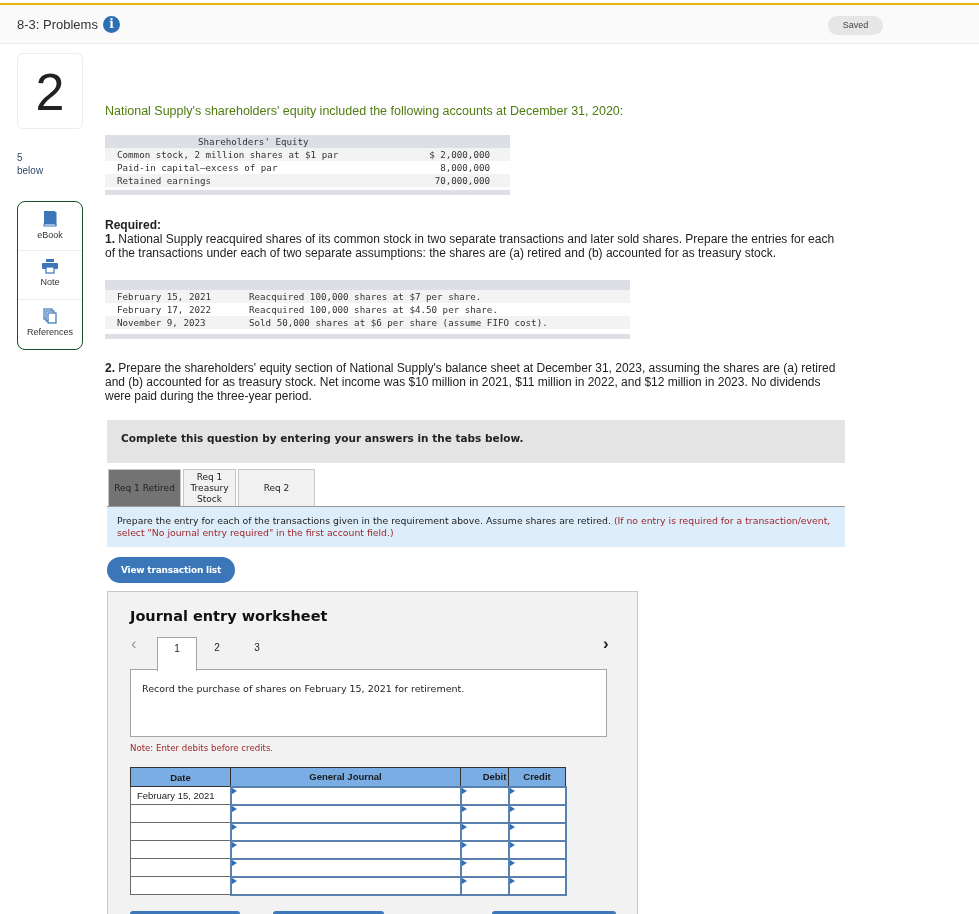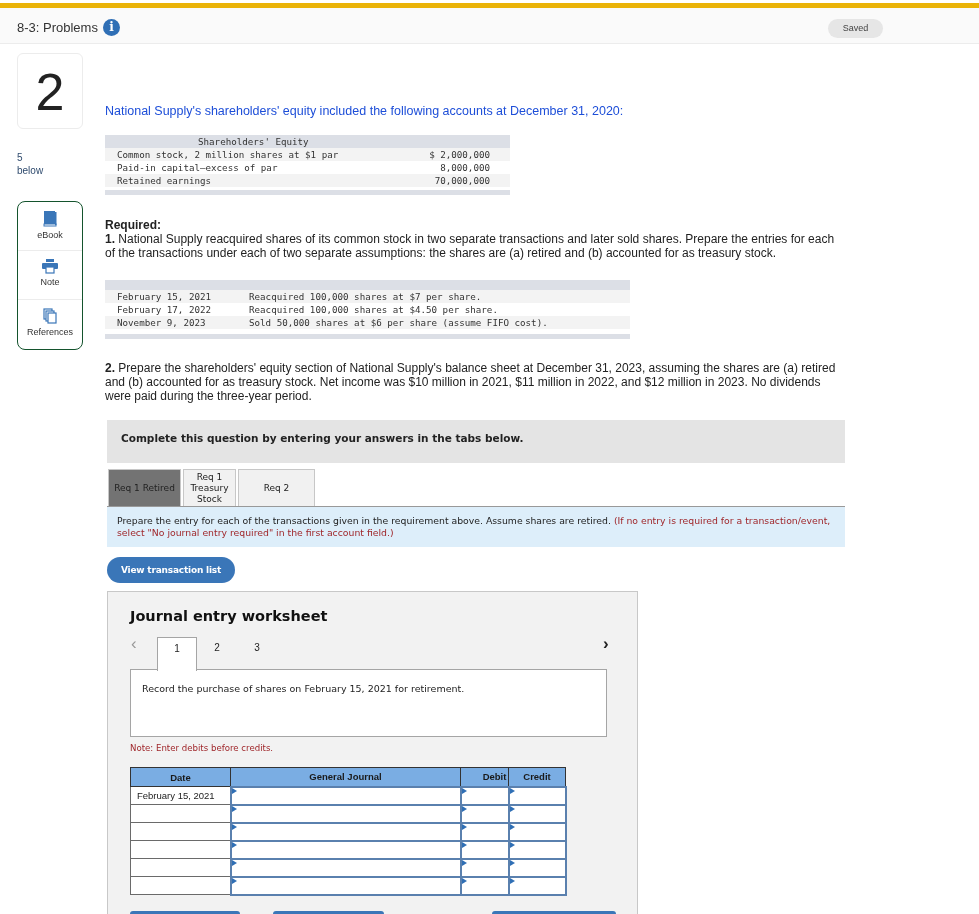--- a/index.html
+++ b/index.html
@@ -1,39 +1,39 @@
 <!DOCTYPE html>
 <html><head>
 <meta charset="utf-8">
 <style>
   * { box-sizing: border-box; margin: 0; padding: 0; }
   html, body { width: 979px; height: 914px; overflow: hidden; background: #ffffff; }
   body { font-family: "Liberation Sans", sans-serif; color: #222; position: relative; }
 
   
   .topbar { position: absolute; left: 0; top: 3px; width: 979px; height: 41px; background: #fafafa;
-            border-top: 5px solid #eab308; border-bottom: 1px solid #ececec; }
+            border-top: 2px solid #eab308; border-bottom: 1px solid #ececec; }
   .topbar .title { position: absolute; left: 17px; top: 11px; font-size: 13px; color: #333; display: flex; align-items: center; }
   .info-icon { display: inline-block; width: 17px; height: 17px; border-radius: 50%; background: #2f6fb5; color: #fff;
                font-family: "DejaVu Serif", serif; font-weight: bold; font-size: 12px; line-height: 17px; text-align: center; margin-left: 5px; }
   .saved-pill { position: absolute; left: 828px; top: 11px; width: 55px; height: 19px; border-radius: 10px; background: #e6e6e6;
                 font-size: 9px; color: #444; text-align: center; line-height: 19px; }
 
   
   .qnum { position: absolute; left: 17px; top: 53px; width: 66px; height: 76px; border: 1px solid #ececec; border-radius: 6px;
           font-size: 52px; line-height: 76px; text-align: center; color: #222; font-family: "Liberation Sans", sans-serif; font-weight: 300; }
   .points { position: absolute; left: 17px; top: 151px; font-size: 10px; color: #2f4b6e; line-height: 13px; }
   .tools { position: absolute; left: 17px; top: 201px; width: 66px; border: 1px solid #14532d; border-radius: 8px; }
   .tool { height: 49px; border-bottom: 1px solid #ececec; text-align: center; padding-top: 8px; font-size: 9px; color: #333; cursor: pointer; }
   .tool:last-child { border-bottom: none; }
   .tool .ico { display: block; margin: 0 auto 3px auto; }
 
   
   .main { position: absolute; left: 105px; top: 0; width: 740px; }
-  .intro { position: absolute; top: 104px; left: 0; font-size: 12.5px; color: #1d4ed8; white-space: nowrap; }
+  .intro { position: absolute; top: 104px; left: 0; font-size: 12.5px; color: #4d7c0f; white-space: nowrap; }
   .mono { font-family: "DejaVu Sans Mono", monospace; font-size: 9.2px; color: #333; }
 
   .eq-table { position: absolute; left: 0; top: 135px; width: 405px; }
   .eq-head { background: #dcdfe6; height: 13px; text-align: left; padding-left: 93px; line-height: 13px; }
   .eq-row { height: 13px; line-height: 13px; display: flex; }
   .eq-row:nth-child(odd) { background: #f3f3f3; }
   .eq-row .lbl { width: 290px; padding-left: 12px; }
   .eq-row .val { width: 95px; text-align: right; }
   .eq-foot { background: #dcdfe6; height: 5px; margin-top: 3px; }
 

